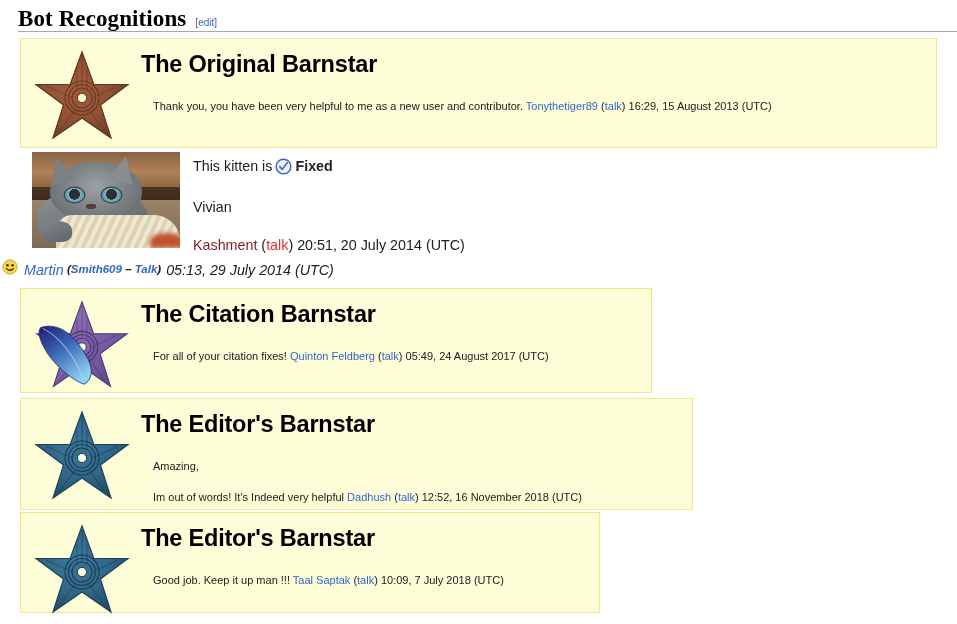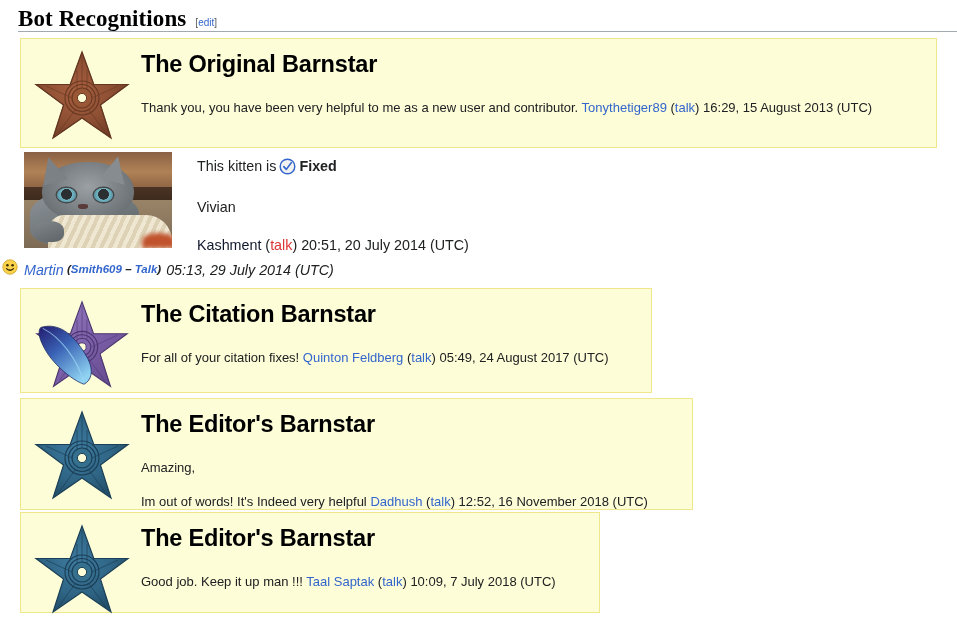--- a/index.html
+++ b/index.html
@@ -42,25 +42,25 @@
     border: 1px solid #f0e68c;
     display: flex;
     padding: 6px 8px 6px 6px;
   }
   .award-star { flex: 0 0 auto; width: 110px; display: flex; align-items: flex-start; justify-content: center; padding-top: 3px;}
   .award-body { flex: 1 1 auto; padding-top: 6px; padding-left: 4px; }
   .award-title {
     font-size: 23.5px; font-weight: bold; color: #000;
     margin: 0 0 20px 0; line-height: 1.15; letter-spacing: -.2px;
   }
-  .award-text { font-size: 13px; line-height: 1.55; margin: 0; }
+  .award-text { font-size: 11px; line-height: 1.55; margin: 12px; }
   .award-text + .award-text { margin-top: 14px; }
 
   a.u { color: #3366cc; text-decoration: none; }
-  a.u.red { color: #0f172a; }
+  a.u.red { color: #7f1d1d; }
   a.t { color: #3366cc; text-decoration: none; }
   a.t.red { color: #d33; }
   .paren { color: #202122; }
 
   
   .kitten-block { position: absolute; display: flex; }
   .kitten-photo {
     width: 148px; height: 96px; flex: 0 0 auto;
     position: relative; overflow: hidden;
     background: #6d4b33;
@@ -159,21 +159,21 @@
     <div class="award-body">
       <p class="award-title">The Original Barnstar</p>
       <p class="award-text"><span>Thank you, you have been very helpful to me as a new user and contributor.</span>
         <a class="u" href="#">Tonythetiger89</a>
         <span class="paren">(</span><a class="t" href="#">talk</a><span class="paren">)</span>
         <span>16:29, 15 August 2013 (UTC)</span>
       </p>
     </div>
   </div>
 
-  <div class="kitten-block" style="left:24px; top:152px; width:500px;gap:12px;">
+  <div class="kitten-block" style="left:32px; top:152px; width:500px;">
     <div class="kitten-photo">
       <div class="kp-bgtop"></div>
       <div class="kp-bgband"></div>
       <div class="kp-bgbot"></div>
       <div class="kp-body"></div>
       <div class="kp-head"></div>
       <div class="kp-earL"></div>
       <div class="kp-earR"></div>
       <div class="kp-eyeL"></div>
       <div class="kp-eyeR"></div>

